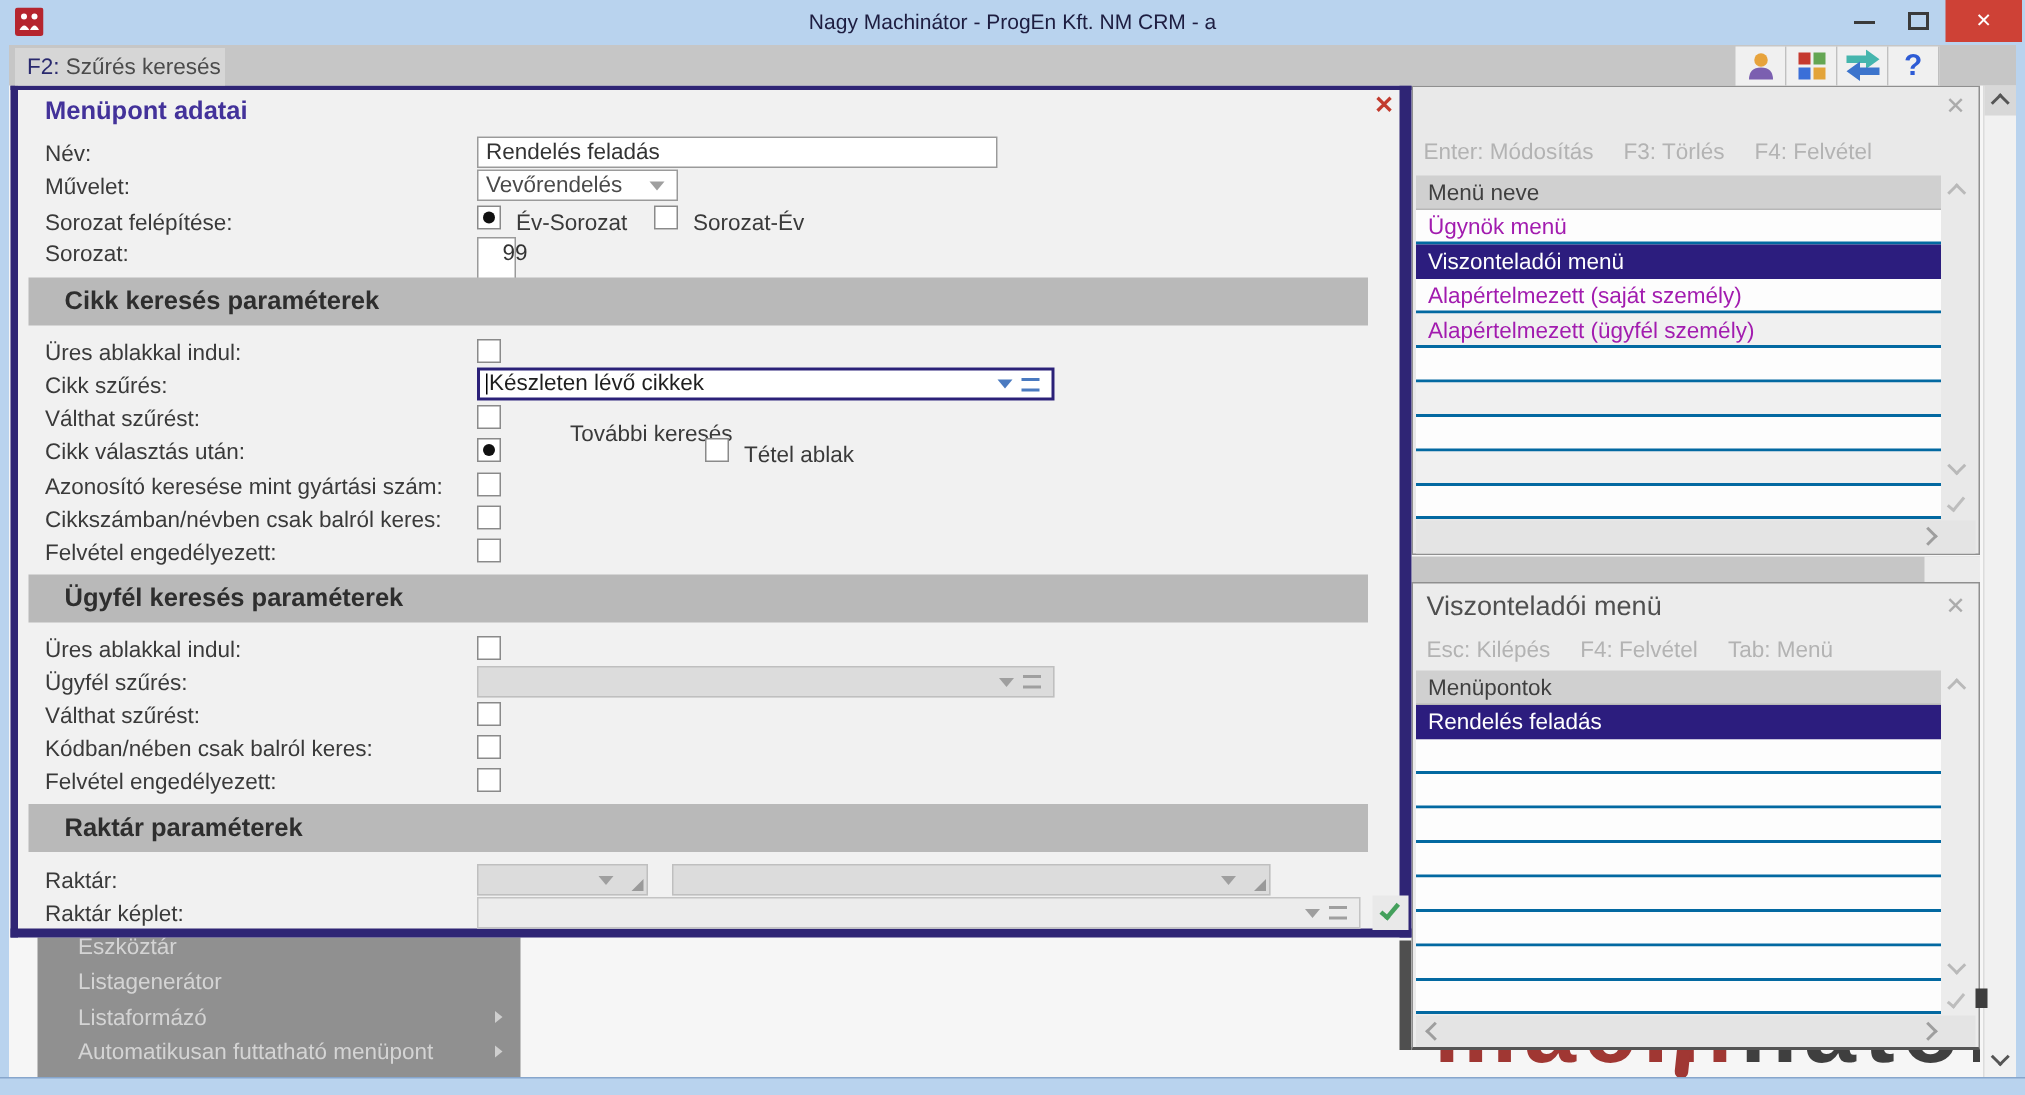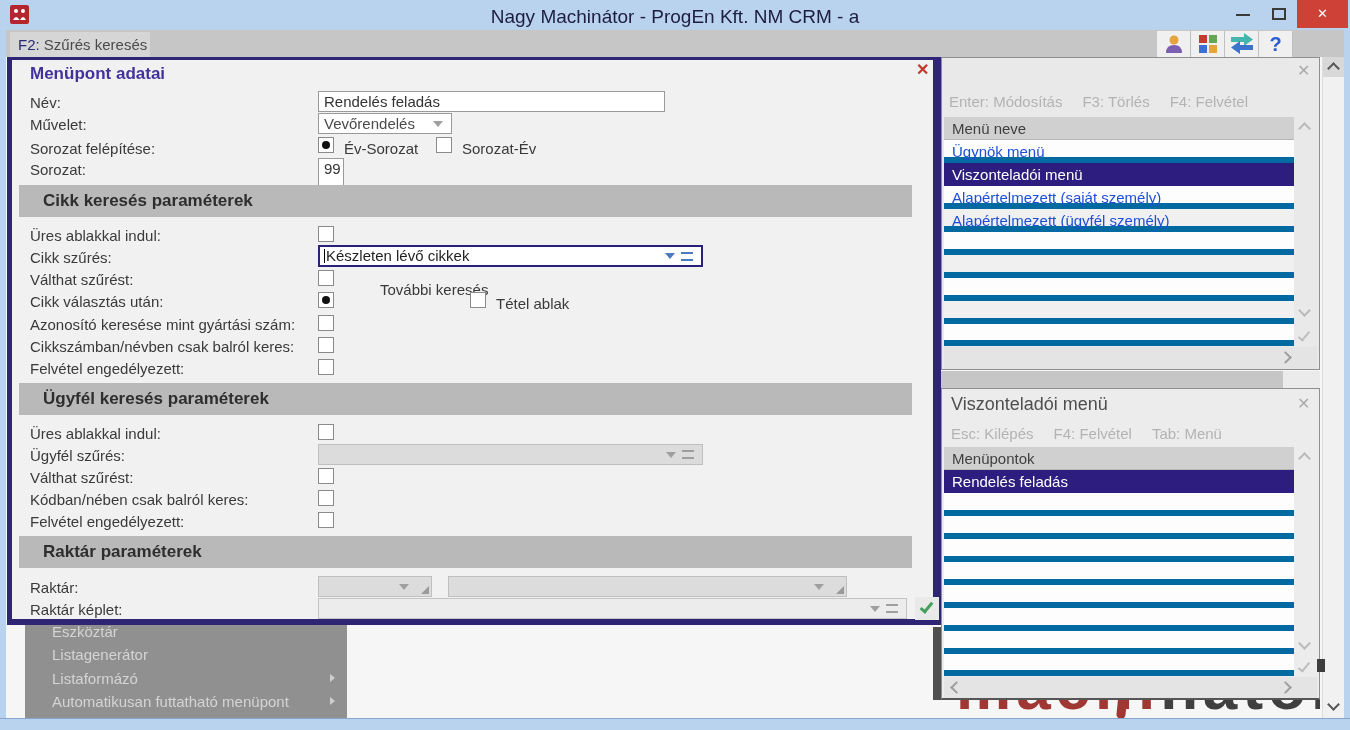--- a/index.html
+++ b/index.html
@@ -20,21 +20,21 @@
   .grip { position:absolute; width:0; height:0; border-left:8px solid transparent; border-bottom:8px solid #9a9a9a; }
   .secbar { position:absolute; background:#b9b9b9; height:32px; line-height:32px; font-size:17px; font-weight:bold; color:#2e2e2e; padding-left:24px; }
   .chv { position:absolute; width:9px; height:9px; border:0 solid #b9b9b9; }
   .chv.up { border-left-width:2px; border-top-width:2px; transform:rotate(45deg); }
   .chv.down { border-left-width:2px; border-top-width:2px; transform:rotate(225deg); }
   .chv.left { border-left-width:2px; border-top-width:2px; transform:rotate(-45deg); }
   .chv.right { border-left-width:2px; border-top-width:2px; transform:rotate(135deg); }
   .tick { position:absolute; width:6px; height:12px; border-right:2px solid #bdbdbd; border-bottom:2px solid #bdbdbd; transform:rotate(40deg); }
   .hint { font-size:15px; color:#b3b3b3; white-space:nowrap; }
   .hint span { margin-right:20px; }
-  .listrow { position:absolute; left:2px; width:350px; height:23px; line-height:23px; font-size:15px; color:#1d4ed8; padding-left:8px; border-bottom:6px solid #0369a1; background:#fdfdfd; }
+  .listrow { position:absolute; left:2px; width:350px; height:23px; line-height:23px; font-size:15px; color:#a21caf; padding-left:8px; border-bottom:2px solid #0369a1; background:#fdfdfd; }
   .listrow.alt { background:#f0f0f0; }
   .listrow.sel { background:#2c1d7e; color:#fff; border-bottom:none; }
   .listhdr { position:absolute; left:2px; width:350px; height:23px; line-height:23px; font-size:15px; color:#3f3f3f; padding-left:8px; background:#d0d0d0; border-bottom:1px solid #b7b7b7; }
   .x-red { font-size:16px; font-weight:bold; color:#c23b2e; }
   .x-gray { font-size:16px; color:#ababab; }
   .menuitem { position:absolute; left:27px; font-size:15px; color:#d4d4d4; line-height:23px; }
   .submenu-arrow { position:absolute; width:0; height:0; border-top:4px solid transparent; border-bottom:4px solid transparent; border-left:5px solid #cfcfcf; }
 </style>
 </head>
 <body>
@@ -131,21 +131,21 @@
 
     <div class="lbl abs" style="left:23px;top:82px;">Sorozat felépítése:</div>
     <span class="radio" style="left:311px;top:80px;">
         <span class="dot"></span>
       </span>
     <div class="lbl abs" style="left:337px;top:82px;">Év-Sorozat</div>
     <span class="radio" style="left:429px;top:80px;"></span>
     <div class="lbl abs" style="left:455px;top:82px;">Sorozat-Év</div>
 
     <div class="lbl abs" style="left:23px;top:103px;">Sorozat:</div>
-    <div class="combo" style="left:311px;top:101px;width:26px;height:35px;line-height:19px;padding-left:5px;">99</div>
+    <div class="combo" style="left:311px;top:101px;width:26px;height:35px;line-height:19px;padding-left:16px;">99</div>
 
     <div class="secbar" style="left:12px;top:128px;width:893px;">Cikk keresés paraméterek</div>
 
     <div class="lbl abs" style="left:23px;top:169px;">Üres ablakkal indul:</div>
     <span class="cb" style="left:311px;top:169px;"></span>
 
     <div class="lbl abs" style="left:23px;top:191px;">Cikk szűrés:</div>
     <div class="combo focused" style="left:311px;top:188px;width:385px;height:22px;line-height:18px;padding-left:6px;color:#1f1f1f;">
       <span>Készleten lévő cikkek</span>
       <span class="abs" style="left:4px;top:2px;width:1px;height:14px;background:#000;"></span>
@@ -234,21 +234,21 @@
       <svg width="19" height="19">
           <rect width="19" height="19" rx="2" fill="#b5252e"></rect>
           <g fill="#fff">
             <circle cx="6" cy="6" r="2"></circle>
             <circle cx="13" cy="6" r="2"></circle>
             <path d="M3 15 q3 -6 6.5 0 z"></path>
             <path d="M10 15 q3 -6 6 0 z"></path>
           </g>
         </svg>
     </span>
-    <div class="abs" style="left:0;top:6px;width:1350px;text-align:center;font-size:19px;color:#1d1d40;">Nagy Machinátor - ProgEn Kft. NM CRM - a</div>
+    <div class="abs" style="left:0;top:6px;width:1350px;text-align:center;font-size:14px;color:#1d1d40;">Nagy Machinátor - ProgEn Kft. NM CRM - a</div>
     <div class="abs" style="left:1236px;top:14px;width:14px;height:2px;background:#3a3a3a;"></div>
     <div class="abs" style="left:1272px;top:8px;width:14px;height:12px;border:2px solid #3a3a3a;"></div>
     <div class="abs" style="left:1297px;top:0;width:51px;height:28px;background:#ce4136;color:#fff;text-align:center;line-height:28px;font-size:13px;">✕</div>
   </div>
 
   <div class="abs" style="left:6px;top:30px;width:1338px;height:27px;background:#c6c6c6;z-index:40;">
     <div class="abs" style="left:4px;top:2px;width:140px;height:25px;background:#d6d6d6;font-size:15px;line-height:25px;padding-left:8px;">
       <span style="color:#2a2a6e;">F2:</span>
       <span style="color:#4b4b4b;margin-top:12px;">Szűrés keresés</span>
     </div>

